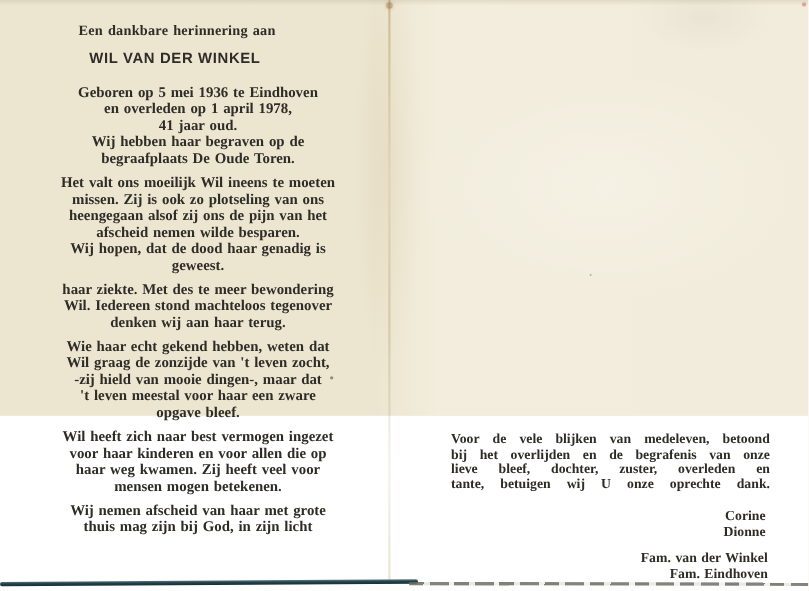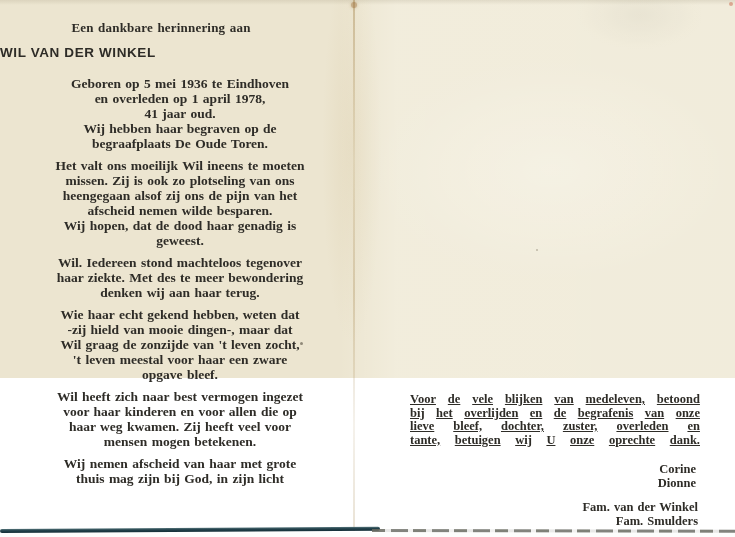--- a/index.html
+++ b/index.html
@@ -36,35 +36,35 @@
   .speck-top-right{left:729px;top:2px;width:4px;height:4px;background:rgba(196,88,60,0.45);}
   .speck-right{left:536px;top:249px;width:2px;height:2px;background:rgba(110,100,80,0.4);}
 
   
   .ink{color:#2e2c27;}
   .hdr1{
     position:absolute;left:0;top:20px;width:322px;text-align:center;
     font:700 13px/15px "Liberation Serif", serif;letter-spacing:0.2px;word-spacing:1px;
   }
   .hdr2{
-    position:absolute;left:0;top:45px;width:318px;
+    position:absolute;left:0;top:45px;width:318px;text-align:center;
     font:700 13.5px/15px "Liberation Sans", sans-serif;letter-spacing:0.6px;
   }
   .body-text{
     position:absolute;left:19px;top:76px;width:322px;
     font:700 13.5px/15px "Liberation Serif", serif;word-spacing:1px;
   }
   .para{margin:0 0 7px 0;text-align:center;}
   .line{white-space:nowrap;}
 
   .ack{
     position:absolute;left:410px;top:393px;width:290px;
     font:700 12.5px/13.5px "Liberation Serif", serif;
   }
-  .jline{display:flex;justify-content:space-between;white-space:nowrap;text-decoration:underline;}
+  .jline{display:flex;justify-content:space-between;white-space:nowrap;}
   .children-names{
     position:absolute;left:410px;top:463px;width:286px;text-align:right;
     font:700 12.5px/13.5px "Liberation Serif", serif;
   }
   .family-names{
     position:absolute;left:410px;top:501px;width:288px;text-align:right;
     font:700 12.5px/13.5px "Liberation Serif", serif;word-spacing:1px;
   }
 
   
@@ -102,28 +102,28 @@
           </div>
         <div class="para">
             <div class="line">Het valt ons moeilijk Wil ineens te moeten</div>
             <div class="line">missen. Zij is ook zo plotseling van ons</div>
             <div class="line">heengegaan alsof zij ons de pijn van het</div>
             <div class="line">afscheid nemen wilde besparen.</div>
             <div class="line">Wij hopen, dat de dood haar genadig is</div>
             <div class="line">geweest.</div>
           </div>
         <div class="para">
+            <div class="line">haar ziekte. Met des te meer bewondering</div>
             <div class="line">Wil. Iedereen stond machteloos tegenover</div>
-            <div class="line">haar ziekte. Met des te meer bewondering</div>
             <div class="line">denken wij aan haar terug.</div>
           </div>
         <div class="para">
             <div class="line">Wie haar echt gekend hebben, weten dat</div>
+            <div class="line">Wil graag de zonzijde van 't leven zocht,</div>
             <div class="line">-zij hield van mooie dingen-, maar dat</div>
-            <div class="line">Wil graag de zonzijde van 't leven zocht,</div>
             <div class="line">'t leven meestal voor haar een zware</div>
             <div class="line">opgave bleef.</div>
           </div>
         <div class="para">
             <div class="line">Wil heeft zich naar best vermogen ingezet</div>
             <div class="line">voor haar kinderen en voor allen die op</div>
             <div class="line">haar weg kwamen. Zij heeft veel voor</div>
             <div class="line">mensen mogen betekenen.</div>
           </div>
         <div class="para">
@@ -171,21 +171,21 @@
             <span>oprechte</span>
             <span>dank.</span>
           </div>
         </div>
       <div class="children-names ink">
           <div class="line">Corine</div>
           <div class="line">Dionne</div>
         </div>
       <div class="family-names ink">
           <div class="line">Fam. van der Winkel</div>
-          <div class="line">Fam. Smulders</div>
+          <div class="line">Fam. Eindhoven</div>
         </div>
     </div>
 
     <div class="crease"></div>
     <div class="speck speck-fold"></div>
     <div class="speck speck-mid"></div>
     <div class="speck speck-top-right"></div>
     <div class="speck speck-right"></div>
   </div>
 

